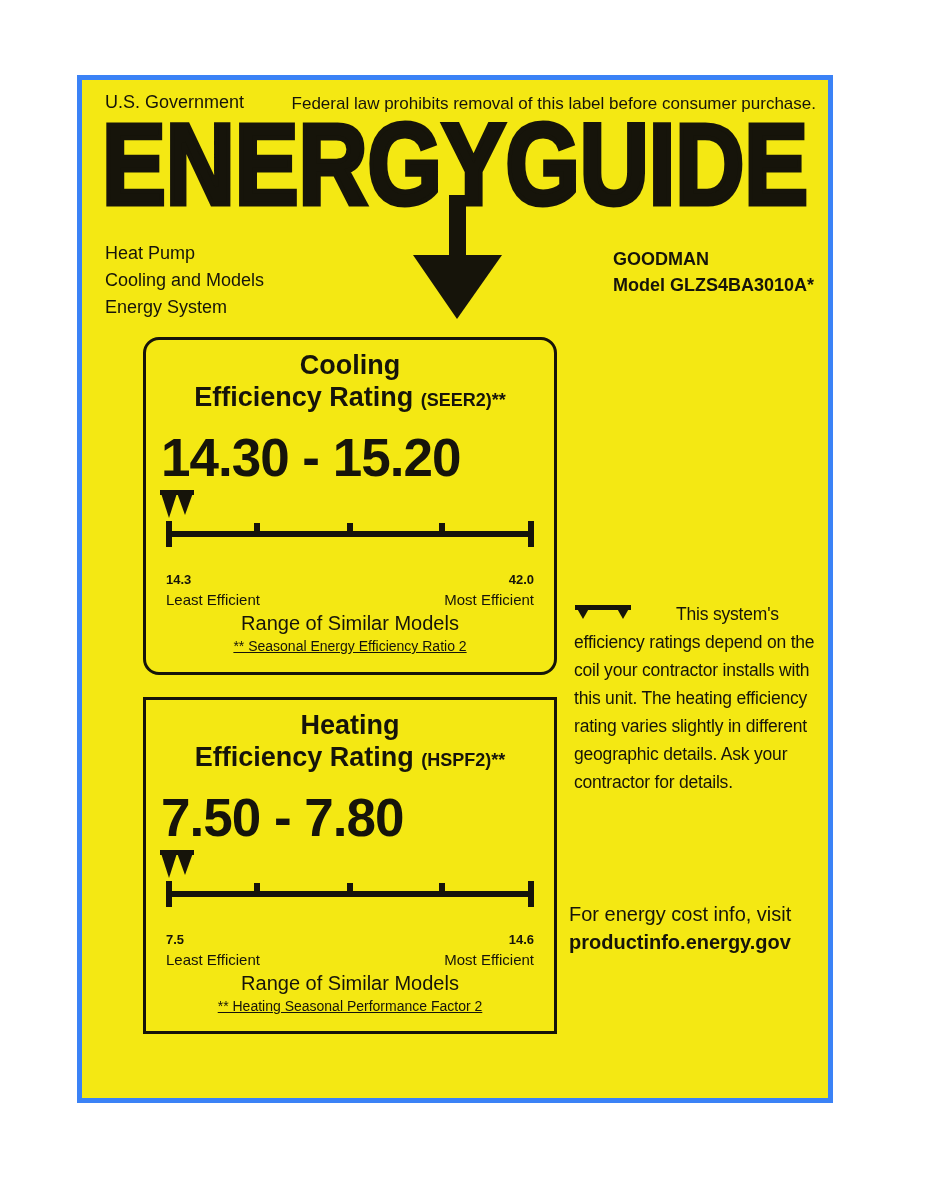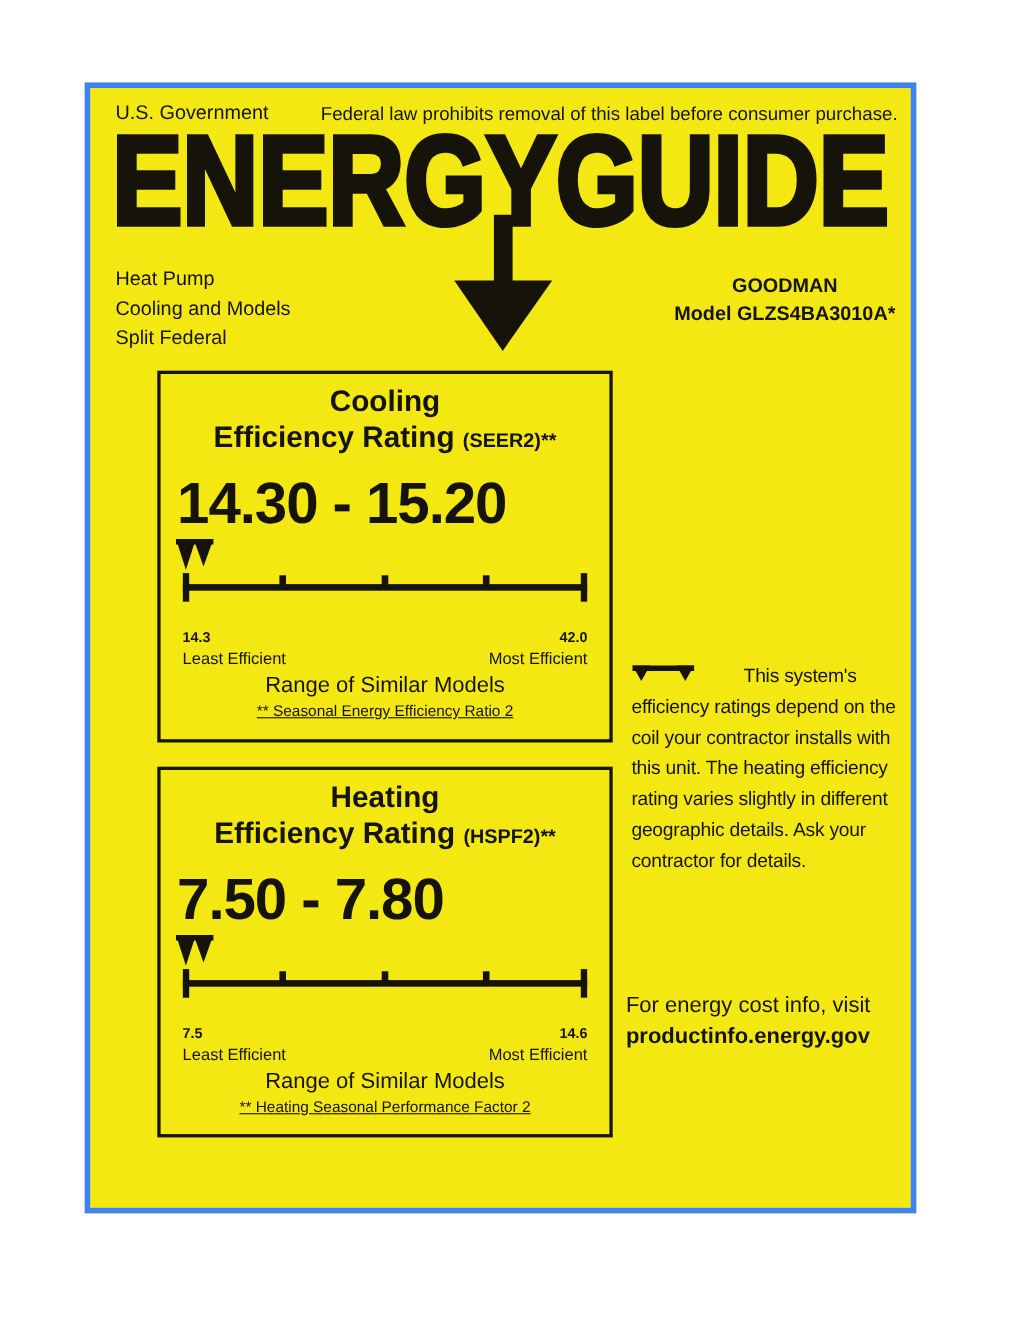--- a/index.html
+++ b/index.html
@@ -57,34 +57,34 @@
     font-weight: normal;
     line-height: 27px;
   }
   .brand {
     position: absolute;
     right: 14px;
     top: 166px;
     font-size: 18px;
     font-weight: bold;
     line-height: 26px;
-    text-align: center;
+    text-align: left;
   }
   .panel {
     position: absolute;
     left: 61px;
     width: 414px;
     border: 3px solid #16140a;
     box-sizing: border-box;
     background: #F4E813;
     display: flex;
     flex-direction: column;
     align-items: center;
   }
-  .panel.cooling { top: 257px; height: 338px; }
+  .panel.cooling { top: 257px; height: 338px; border-radius: 16px; }
   .panel.heating { top: 617px; height: 337px; }
   .panel-title {
     font-size: 27px;
     font-weight: bold;
     margin-top: 9px;
     line-height: 32px;
   }
   .rating-line {
     font-size: 27px;
     font-weight: bold;
@@ -183,21 +183,21 @@
   </svg>
 
   <svg class="arrow-svg" viewBox="0 0 160 126">
     <rect class="ink" x="72" y="0" width="17" height="68"></rect>
     <polygon class="ink" points="36,60 125,60 80,124"></polygon>
   </svg>
 
   <div class="product">
     <div>Heat Pump</div>
     <div>Cooling and Models</div>
-    <div>Split Federal</div>
+    <div>Energy System</div>
   </div>
 
   <div class="brand">
     <div>GOODMAN</div>
     <div>Model GLZS4BA3010A*</div>
   </div>
 
   <div class="panel cooling">
     <div class="panel-title">Cooling</div>
     <div class="rating-line">

